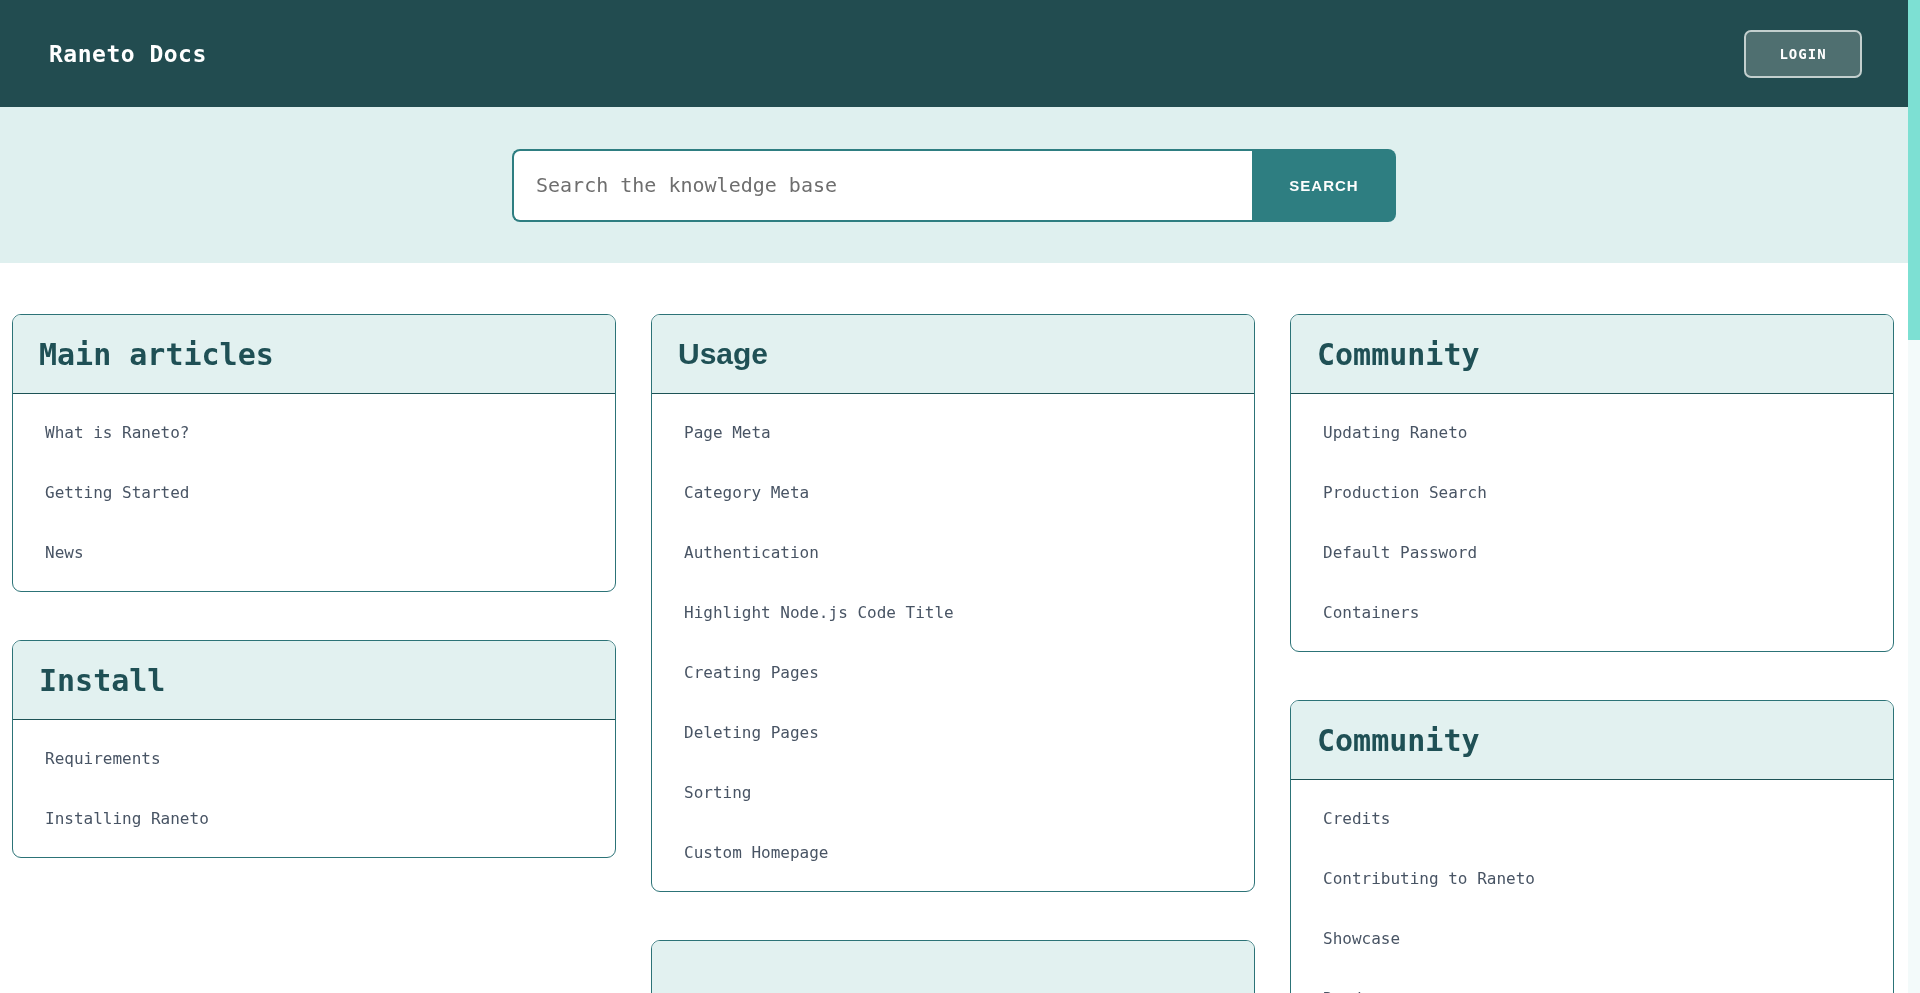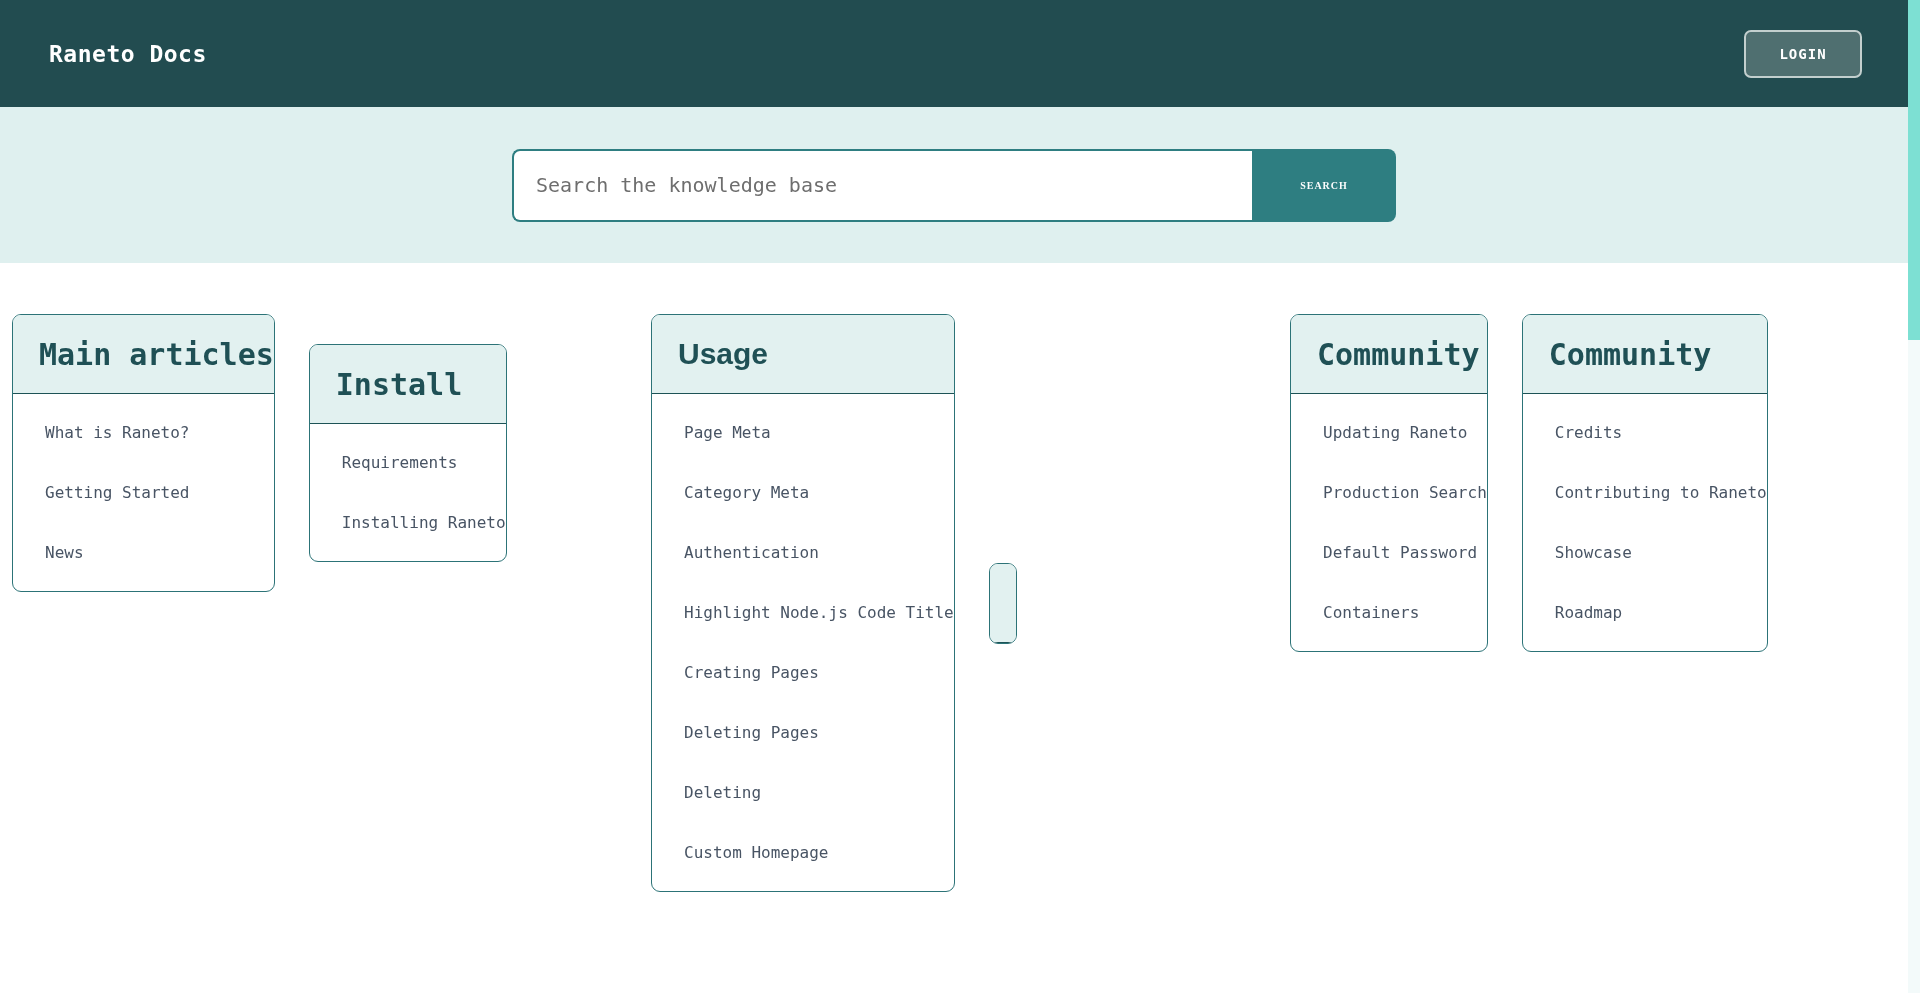--- a/index.html
+++ b/index.html
@@ -30,25 +30,25 @@
   
   .topbar{height:107px;background:var(--topbar-bg);display:flex;align-items:center;justify-content:space-between;padding:0 46px 0 49px;box-sizing:border-box;}
   .brand{color:#fff;font-size:23px;font-weight:bold;letter-spacing:.5px;text-align:center;}
   .login-btn{width:118px;height:48px;background:var(--login-bg);border:2px solid var(--login-border);border-radius:7px;color:#fff;font-family:"DejaVu Sans Mono",monospace;font-size:14px;font-weight:bold;letter-spacing:1px;cursor:pointer;}
 
   
   .hero{height:156px;background:var(--hero-bg);display:flex;align-items:center;justify-content:center;}
   .search-form{display:flex;width:884px;height:73px;}
   .search-input{flex:1;box-sizing:border-box;border:2px solid var(--accent-teal);border-right:none;border-radius:8px 0 0 8px;background:#fff;padding:0 0 0 22px;font-family:"DejaVu Sans Mono",monospace;font-size:20px;color:#333;outline:none;}
   .search-input::placeholder{color:var(--placeholder);}
-  .search-btn{width:144px;border:none;background:var(--accent-teal);color:#FCFDFD;border-radius:0 8px 8px 0;font-family:Liberation Serif, serif;font-size:10px;font-weight:bold;letter-spacing:1px;cursor:pointer;}
+  .search-btn{width:144px;border:none;background:var(--accent-teal);color:#FCFDFD;border-radius:0 8px 8px 0;font-family:Liberation Sans, sans-serif;font-size:15px;font-weight:bold;letter-spacing:1px;cursor:pointer;}
 
   
   .cards-grid{display:grid;grid-template-columns:repeat(3,1fr);column-gap:35px;padding:51px 14px 0 12px;align-items:start;}
-  .card-col{display:flex;flex-direction:row;gap:34px;min-width:0;align-items:center;}
+  .card-col{display:flex;flex-direction:column;gap:48px;min-width:0;}
   .card{background:#fff;border:1px solid var(--card-border);border-radius:9px;overflow:hidden;}
   .card-header{background:var(--card-header-bg);height:79px;display:flex;align-items:center;padding-left:26px;border-bottom:1px solid var(--card-header-border);box-sizing:border-box;}
   .card-title{margin:0;font-size:30px;font-weight:bold;color:var(--title-text);font-family:"DejaVu Sans Mono",monospace;letter-spacing:0;}
   .card-title.sans{font-family:"Liberation Sans",sans-serif;}
   .card-body{padding:8px 0 9px 0;}
   .card-item{display:flex;align-items:center;height:60px;padding-left:32px;font-size:16px;color:var(--item-text);text-decoration:none;cursor:pointer;font-family:"DejaVu Sans Mono",monospace;}
 </style>
 </head>
 <body>
 
@@ -94,21 +94,21 @@
             <div class="card-header">
               <h2 class="card-title sans">Usage</h2>
             </div>
             <div class="card-body">
               <a class="card-item">Page Meta</a>
               <a class="card-item">Category Meta</a>
               <a class="card-item">Authentication</a>
               <a class="card-item">Highlight Node.js Code Title</a>
               <a class="card-item">Creating Pages</a>
               <a class="card-item">Deleting Pages</a>
-              <a class="card-item">Deleting</a>
+              <a class="card-item">Sorting</a>
               <a class="card-item">Custom Homepage</a>
             </div>
           </section>
           <section class="card">
             <div class="card-header">
               <h2 class="card-title"></h2>
             </div>
           </section>
         </div>
       <div class="card-col">

